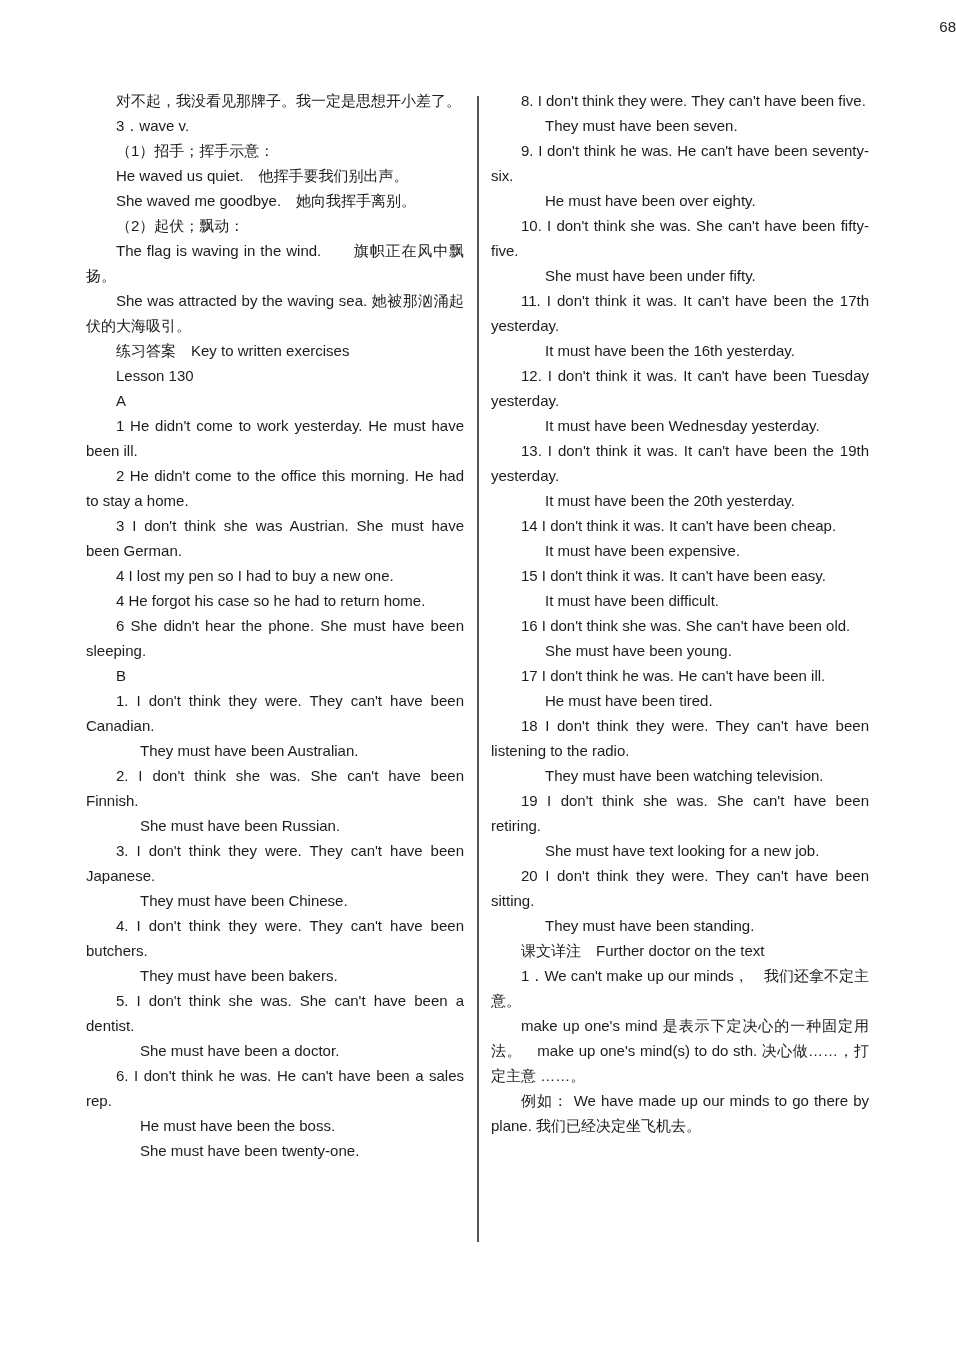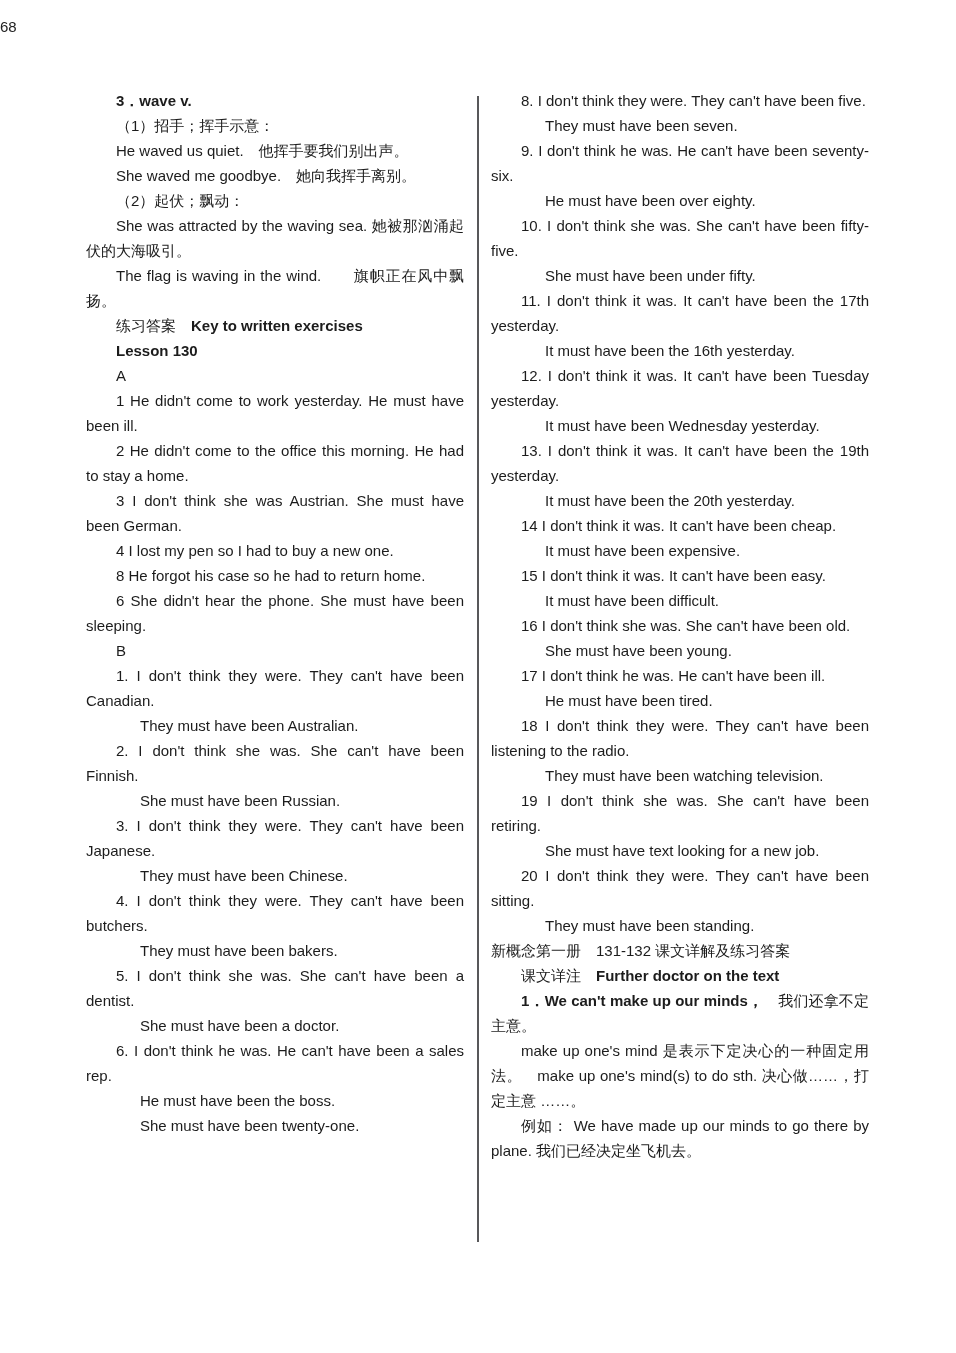--- a/index.html
+++ b/index.html
@@ -8,21 +8,21 @@
     width: 956px;
     height: 1353px;
     background: #ffffff;
     font-family: "Liberation Sans", "DejaVu Sans", sans-serif;
     color: #1c1c1c;
     overflow: hidden;
   }
   .pagenum {
     position: absolute;
     top: 18px; left: 0; right: 0;
-    text-align: left;
+    text-align: right;
     font-size: 15px;
     color: #222;
   }
   .divider {
     position: absolute;
     left: 477px;
     top: 96px;
     width: 2px;
     height: 1146px;
     background: #58585a;
@@ -34,44 +34,45 @@
     font-size: 15px;
     line-height: 25px;
     text-align: justify;
   }
   .col-left  { left: 86px;  }
   .col-right { left: 491px; }
   p.para { margin: 0; padding: 0; }
   .ind2 { text-indent: 2em; }
   .ind3 { text-indent: 3.6em; }
   .gap  { margin-top: 23px; }
-  .b    { font-weight: bold; }
+  .b    { font-weight: normal; }
 </style>
 </head>
 <body>
 
 <div class="page">
   <div class="pagenum">68</div>
   <div class="divider"></div>
   <div class="col col-left">
+      <p class="para ind2"><span>对不起，我没看见那牌子。我一定是思想开小差了。</span></p>
       <p class="para ind2"><span class="b">3．wave v.</span></p>
       <p class="para ind2"><span>（1）招手；挥手示意：</span></p>
       <p class="para ind2"><span>He waved us quiet.　他挥手要我们别出声。</span></p>
       <p class="para ind2"><span>She waved me goodbye.　她向我挥手离别。</span></p>
       <p class="para ind2"><span>（2）起伏；飘动：</span></p>
+      <p class="para ind2"><span>The flag is waving in the wind.　　旗帜正在风中飘扬。</span></p>
       <p class="para ind2"><span>She was attracted by the waving sea. 她被那汹涌起伏的大海吸引。</span></p>
-      <p class="para ind2"><span>The flag is waving in the wind.　　旗帜正在风中飘扬。</span></p>
       <p class="para ind2"><span>练习答案　</span><span class="b">Key to written exercises</span></p>
       <p class="para ind2"><span class="b">Lesson 130</span></p>
       <p class="para ind2"><span>A</span></p>
       <p class="para ind2"><span>1 He didn't come to work yesterday. He must have been ill.</span></p>
       <p class="para ind2"><span>2 He didn't come to the office this morning. He had to stay a home.</span></p>
       <p class="para ind2"><span>3 I don't think she was Austrian. She must have been German.</span></p>
       <p class="para ind2"><span>4 I lost my pen so I had to buy a new one.</span></p>
-      <p class="para ind2"><span>8 He forgot his case so he had to return home.</span></p>
+      <p class="para ind2"><span>4 He forgot his case so he had to return home.</span></p>
       <p class="para ind2"><span>6 She didn't hear the phone. She must have been sleeping.</span></p>
       <p class="para ind2"><span>B</span></p>
       <p class="para ind2"><span>1. I don't think they were. They can't have been Canadian.</span></p>
       <p class="para ind3"><span>They must have been Australian.</span></p>
       <p class="para ind2"><span>2. I don't think she was. She can't have been Finnish.</span></p>
       <p class="para ind3"><span>She must have been Russian.</span></p>
       <p class="para ind2"><span>3. I don't think they were. They can't have been Japanese.</span></p>
       <p class="para ind3"><span>They must have been Chinese.</span></p>
       <p class="para ind2"><span>4. I don't think they were. They can't have been butchers.</span></p>
       <p class="para ind3"><span>They must have been bakers.</span></p>
@@ -101,19 +102,18 @@
       <p class="para ind2"><span>16 I don't think she was. She can't have been old.</span></p>
       <p class="para ind3"><span>She must have been young.</span></p>
       <p class="para ind2"><span>17 I don't think he was. He can't have been ill.</span></p>
       <p class="para ind3"><span>He must have been tired.</span></p>
       <p class="para ind2"><span>18 I don't think they were. They can't have been listening to the radio.</span></p>
       <p class="para ind3"><span>They must have been watching television.</span></p>
       <p class="para ind2"><span>19 I don't think she was. She can't have been retiring.</span></p>
       <p class="para ind3"><span>She must have text looking for a new job.</span></p>
       <p class="para ind2"><span>20 I don't think they were. They can't have been sitting.</span></p>
       <p class="para ind3"><span>They must have been standing.</span></p>
-      <p class="para gap"><span>新概念第一册　131-132 课文详解及练习答案</span></p>
       <p class="para ind2"><span>课文详注　</span><span class="b">Further doctor on the text</span></p>
       <p class="para ind2"><span class="b">1．We can't make up our minds，</span><span>　我们还拿不定主意。</span></p>
       <p class="para ind2"><span>make up one's mind 是表示下定决心的一种固定用法。　make up one's mind(s) to do sth. 决心做……，打定主意 ……。</span></p>
       <p class="para ind2"><span>例如： We have made up our minds to go there by plane. 我们已经决定坐飞机去。</span></p>
     </div>
 </div>
 
 </body></html>

